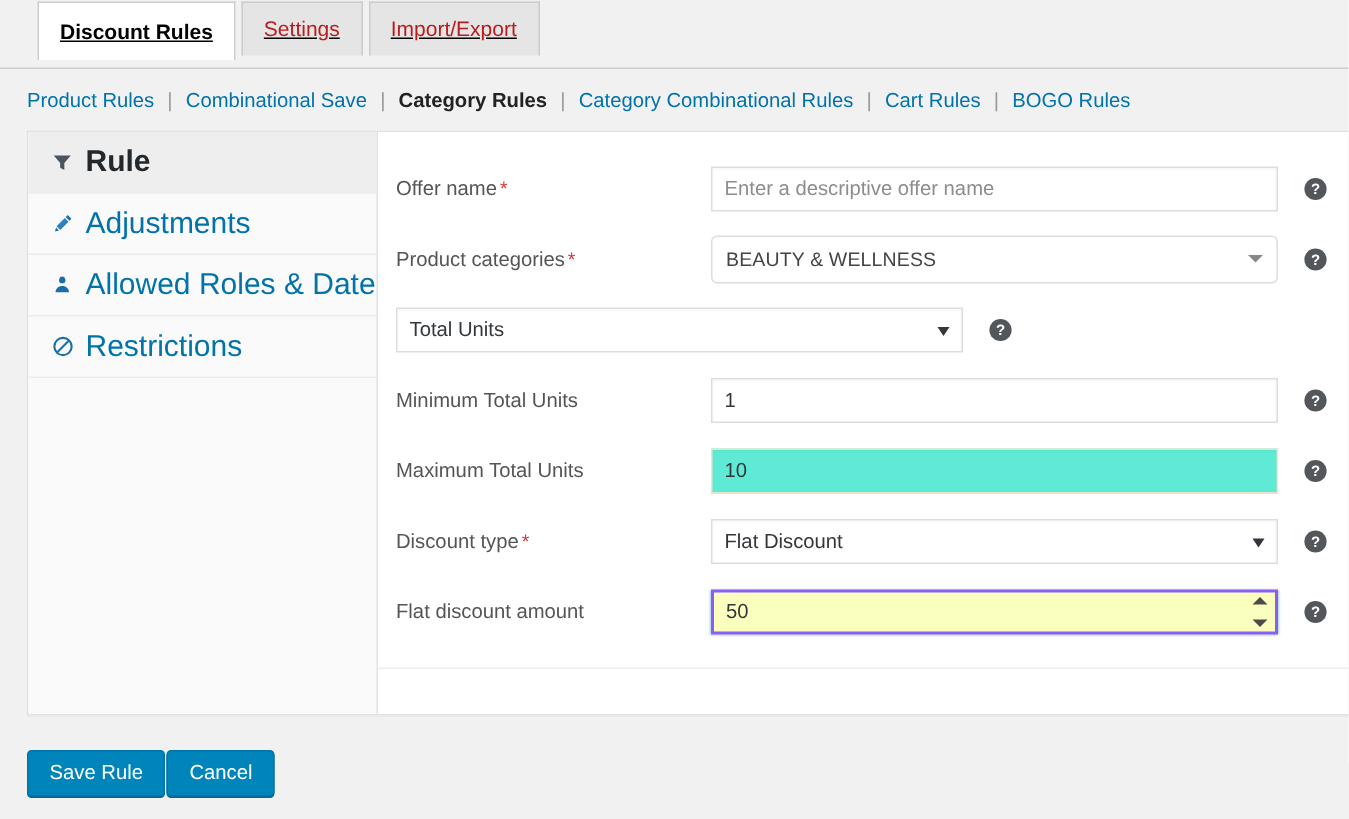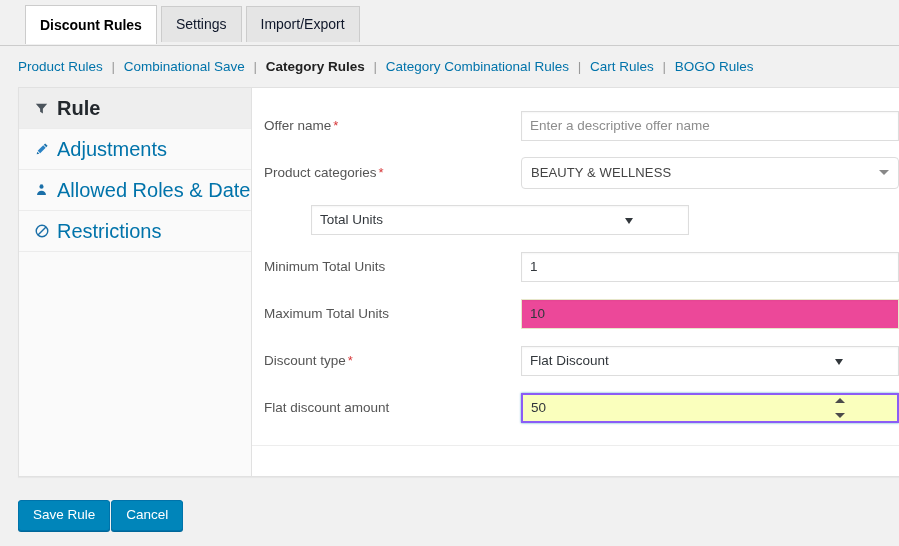--- a/index.html
+++ b/index.html
@@ -24,34 +24,35 @@
   }
   .tabwrap:after {
     content: "";
     position: absolute;
     left: 0; right: 0; bottom: 0;
     height: 1px;
     background: #ccc;
   }
   .tabs {
     display: flex;
-    align-items: center;
+    align-items: flex-start;
     height: 46px;
     position: relative;
     z-index: 2;
+    text-decoration: underline;
   }
   .tab {
     font-size: 14px;
     line-height: 1;
     padding: 10px 14px 11px 14px;
     margin-right: 4px;
     border: 1px solid #ccc;
     border-bottom: none;
     background: #e5e5e5;
-    color: #0f172a;
+    color: #b91c1c;
     position: relative;
     bottom: -1px;
     white-space: nowrap;
     cursor: pointer;
   }
   .tab.active {
     background: #fff;
     color: #000;
     font-weight: bold;
     border-color: #ccc;
@@ -172,25 +173,24 @@
     height: 30px;
     font-size: 13.5px;
     font-family: "Liberation Sans", sans-serif;
     color: #32373c;
     border: 1px solid #ddd;
     background: #fff;
     padding: 0 8px;
     outline: none;
     border-radius: 0;
     box-shadow: 0 1px 2px rgba(0,0,0,.04) inset;
-    margin-left: 47px;
   }
   input.txt::placeholder { color: #8d8d8d; opacity: 1; }
   input.txt.autofill {
-    background: #ec4899;
+    background: #5eead4;
     border-color: #e6e6c9;
   }
   input.txt.focused {
     border: 2px solid #8b5cf6;
     box-shadow: 0 0 2px rgba(30,140,190,.8);
     background: #faffbd;
   }
 
   
   .s2 {

